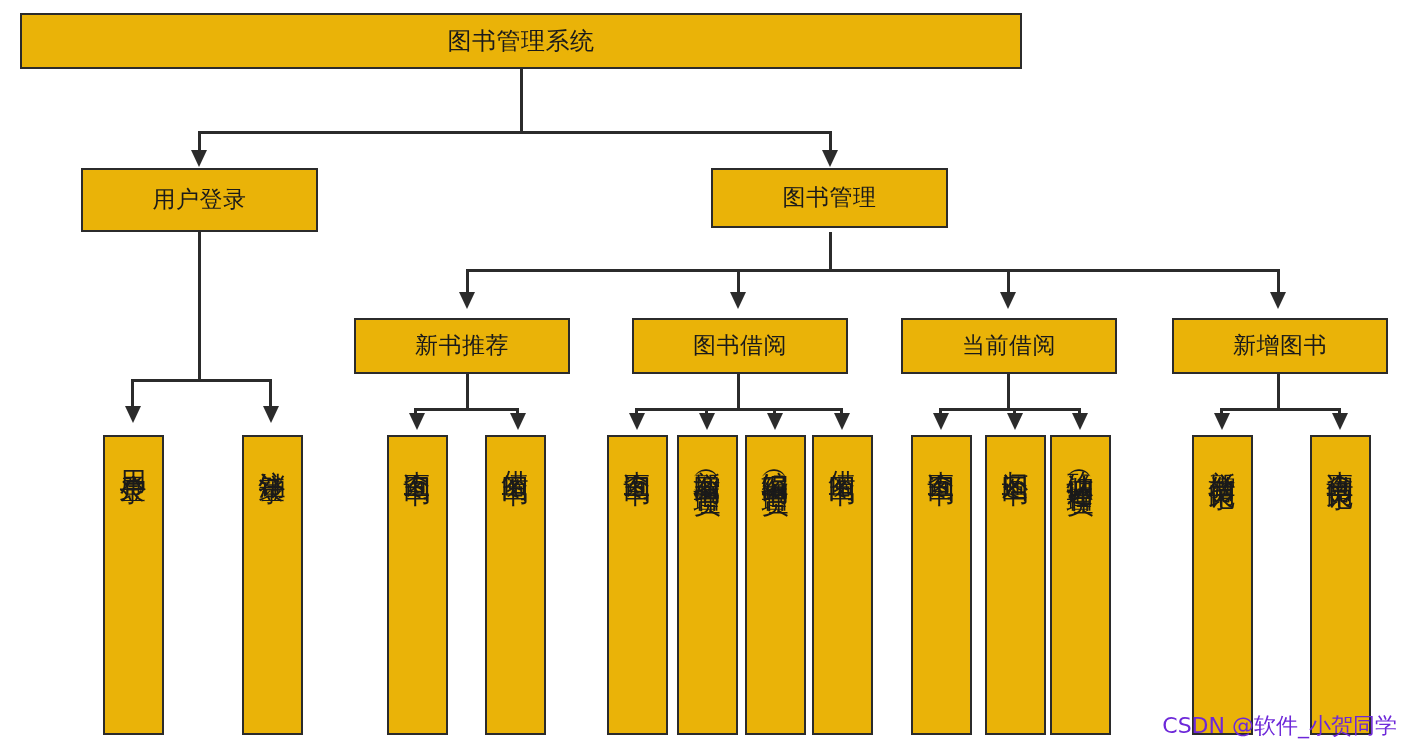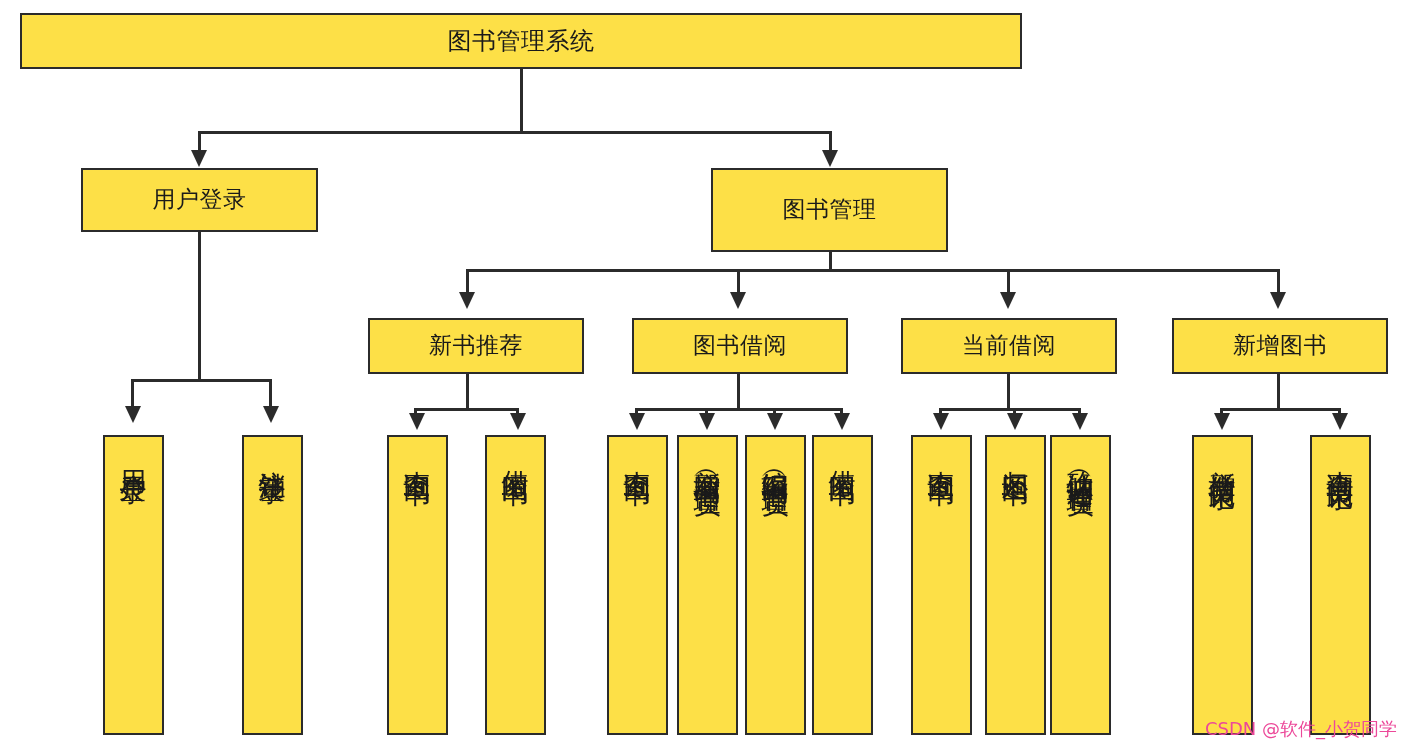--- a/index.html
+++ b/index.html
@@ -16,21 +16,21 @@
     width: 1405px;
     height: 747px;
     background: #ffffff;
     overflow: hidden;
   }
   
   .node {
     position: absolute;
     box-sizing: border-box;
     border: 2.5px solid #2b2b2b;
-    background: #fde047;
+    background: #eab308;
     display: flex;
     align-items: center;
     justify-content: center;
     color: #1a1a1a;
   }
   .node .label {
     display: block;
     text-align: center;
     line-height: 1.12;
     white-space: nowrap;
@@ -70,22 +70,22 @@
     height: 0;
     border-left: 8px solid transparent;
     border-right: 8px solid transparent;
     border-top: 17px solid #2b2b2b;
   }
   
   #watermark {
     position: absolute;
     right: 8px;
     bottom: 6px;
-    font-size: 18px;
-    color: #ec4899;
+    font-size: 22px;
+    color: #6d28d9;
     white-space: nowrap;
     font-family: "DejaVu Sans", "Liberation Sans", sans-serif;
   }
 </style>
 </head>
 <body>
 
 <div id="canvas">
 
   <div class="connectors">
@@ -150,25 +150,25 @@
     <div class="arrow" style="left:1332px; top:413px;"></div>
   </div>
 
   <div class="node horiz title" style="left:20px; top:13px; width:1002px; height:56px;">
     <span class="label">图书管理系统</span>
   </div>
 
   <div class="node horiz" style="left:81px; top:168px; width:237px; height:64px;">
     <span class="label">用户登录</span>
   </div>
-  <div class="node horiz" style="left:711px; top:168px; width:237px; height:84px;">
+  <div class="node horiz" style="left:711px; top:168px; width:237px; height:60px;">
     <span class="label">图书管理</span>
   </div>
 
-  <div class="node horiz" style="left:368px; top:318px; width:216px; height:56px;">
+  <div class="node horiz" style="left:354px; top:318px; width:216px; height:56px;">
     <span class="label">新书推荐</span>
   </div>
   <div class="node horiz" style="left:901px; top:318px; width:216px; height:56px;">
     <span class="label">当前借阅</span>
   </div>
   <div class="node horiz" style="left:632px; top:318px; width:216px; height:56px;">
     <span class="label">图书借阅</span>
   </div>
   <div class="node horiz" style="left:1172px; top:318px; width:216px; height:56px;">
     <span class="label">新增图书</span>

